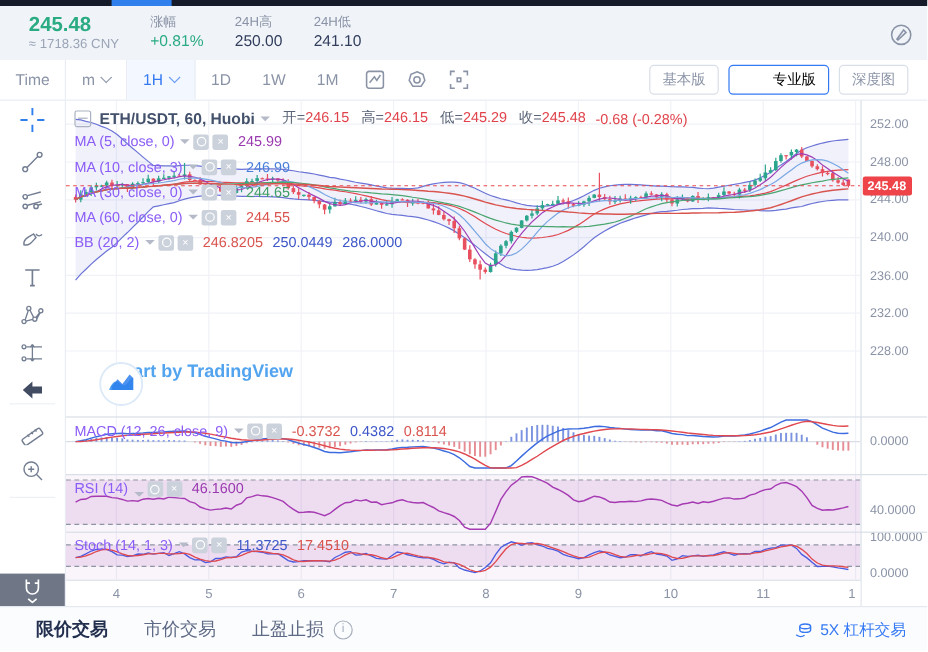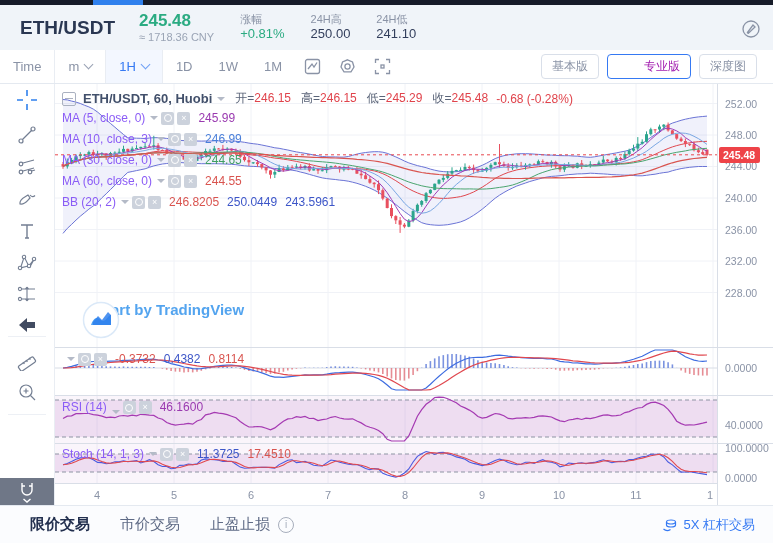--- a/index.html
+++ b/index.html
@@ -22,21 +22,21 @@
   
   .toolbar{position:absolute;left:0;top:50px;width:773px;height:34px;background:#fff;border-bottom:1px solid #e4e9f0;display:flex;align-items:stretch;box-sizing:border-box;}
   .tbi{font-size:13px;color:#8a93a6;padding:0 13px;display:flex;align-items:center;cursor:pointer;}
   .tbi.sep{border-right:1px solid #e9edf3;}
   .tbi.active{color:#3579f3;background:#f3f7ff;}
   .chev{display:inline-block;width:6px;height:6px;border-right:1.6px solid #98a1b3;border-bottom:1.6px solid #98a1b3;transform:rotate(45deg);margin-left:6px;margin-top:-4px;}
   .tbi.active .chev{border-color:#6fa0f5;}
   .iconbtn{padding:0 9px;display:flex;align-items:center;color:#8a93a6;cursor:pointer;}
   .viewbtns{margin-left:auto;display:flex;align-items:center;margin-right:8px;justify-content:flex-end;}
   .vbtn{border:1px solid #d9dfe9;border-radius:4px;padding:3px 10px;font-size:12px;color:#8a93a6;background:#fff;margin-right:8px;cursor:pointer;}
-  .vbtn.active{color:#a21caf;border-color:#3579f3;padding-left:36px;}
+  .vbtn.active{color:#000000;border-color:#3579f3;padding-left:36px;}
   
   .sidebar{position:absolute;left:0;top:84px;width:55px;height:421px;background:#fff;border-right:1px solid #e9edf3;box-sizing:border-box;}
   .tool{position:absolute;left:0;width:54px;height:28px;display:flex;align-items:center;justify-content:center;color:#737e92;cursor:pointer;}
   .tool.selected{color:#2f80ed;}
   .sbline{position:absolute;left:8px;width:38px;height:0;border-top:1px solid #edf0f5;}
   .magnetbox{position:absolute;left:0;top:394px;width:54px;height:27px;background:#6f7787;display:flex;align-items:center;justify-content:center;cursor:pointer;}
   
   .chartwrap{position:absolute;left:55px;top:84px;width:662px;height:421px;background:#fff;}
   .chartwrap svg{position:absolute;left:0;top:0;z-index:1;}
   .watermark{position:absolute;left:27px;top:217px;z-index:2;display:flex;align-items:center;pointer-events:none;}
@@ -76,21 +76,20 @@
 </head>
 <body>
 
 <div class="stage">
 
   <div class="topstrip">
     <div class="seg"></div>
   </div>
 
   <div class="header">
-    <div class="pair">ETH/USDT</div>
     <div class="pricewrap">
       <div class="bigprice">245.48</div>
       <div class="cny">≈ 1718.36 CNY</div>
     </div>
     <div class="stat">
       <div class="lb">涨幅</div>
       <div class="vl green">+0.81%</div>
     </div>
     <div class="stat">
       <div class="lb">24H高</div>
@@ -782,24 +781,25 @@
     </div>
     <div class="lrow" style="left:7px;top:111px;">
       <span class="name">BB (20, 2)</span>
         <span class="tri"></span>
       <span class="mini">
           <span class="gdot"></span>
         </span>
       <span class="mini">×</span>
       <span class="val v-red">246.8205</span>
       <span class="val v-dblue">250.0449</span>
-      <span class="val v-dblue">243.5961</span>
+      <span class="val v-dblue">286.0000</span>
     </div>
 
     <div class="lrow" style="left:7px;top:268px;">
+      <span class="name">MACD (12, 26, close, 9)</span>
         <span class="tri"></span>
       <span class="mini">
           <span class="gdot"></span>
         </span>
       <span class="mini">×</span>
       <span class="val v-red">-0.3732</span>
       <span class="val v-dblue">0.4382</span>
       <span class="val v-red">0.8114</span>
     </div>
     <div class="lrow" style="left:7px;top:316px;align-items:flex-end;">

